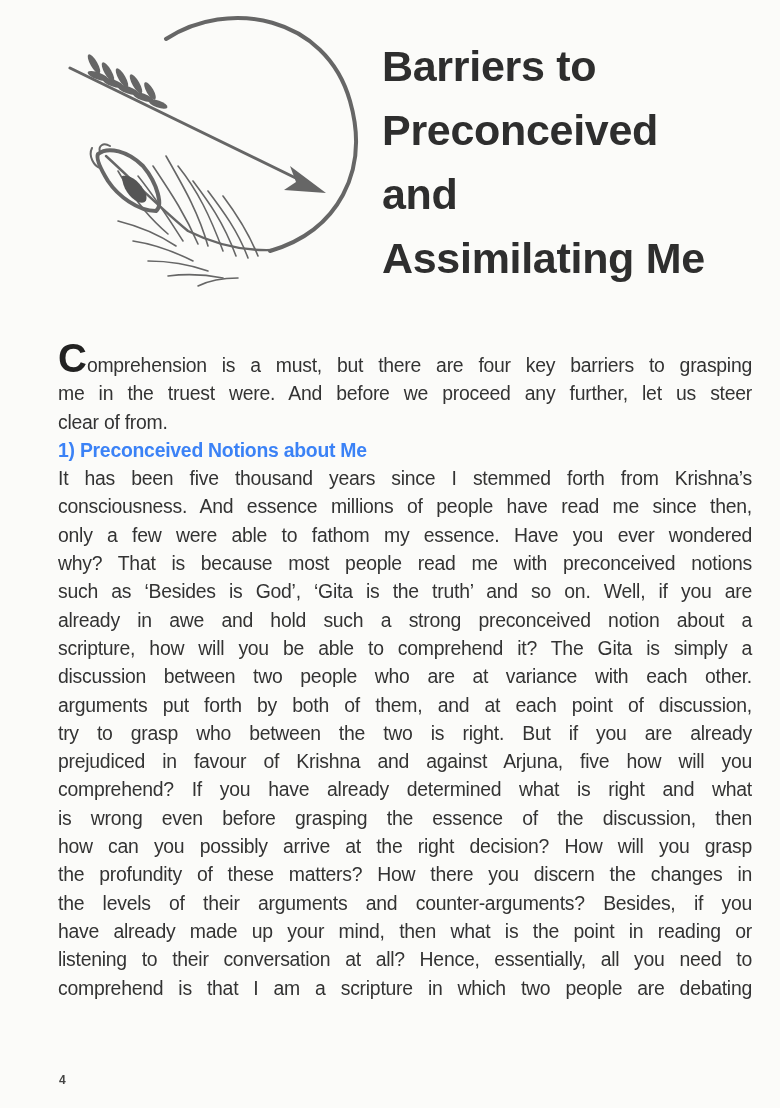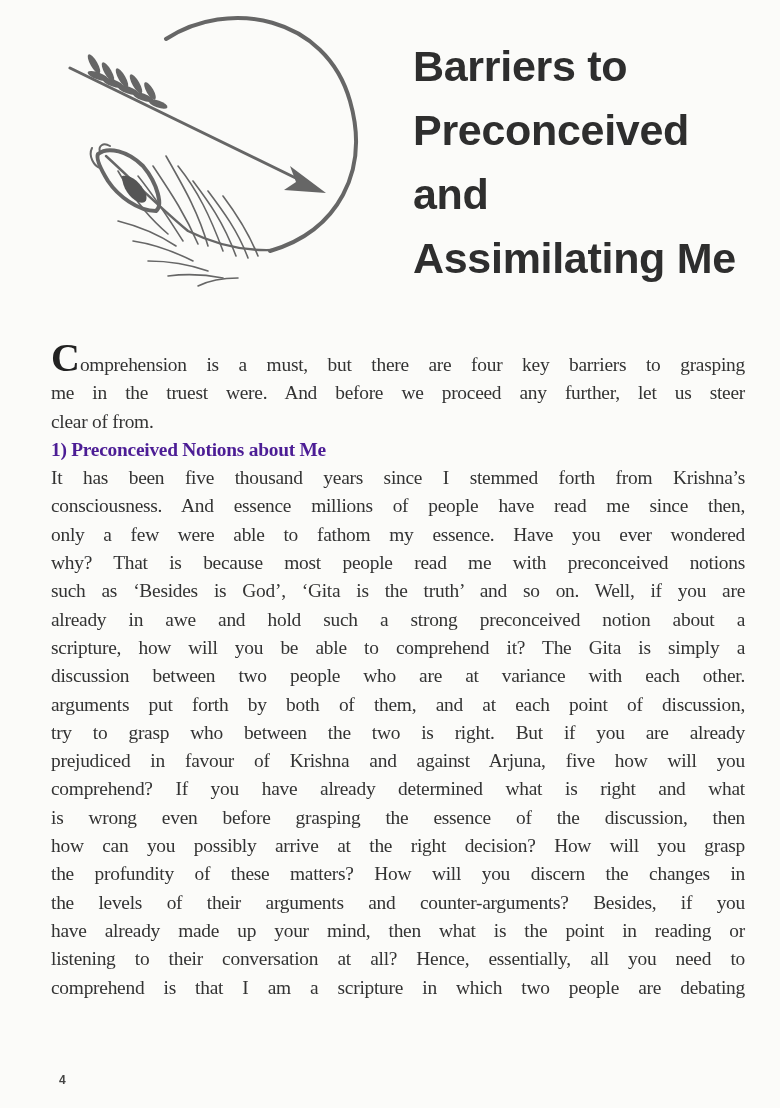--- a/index.html
+++ b/index.html
@@ -11,33 +11,33 @@
       color: #2b2b2b;
     }
     .page { position: absolute; left: 0; top: 0; width: 780px; height: 1108px; }
     .emblem { position: absolute; left: 58px; top: 6px; width: 310px; height: 290px; }
     .title {
       position: absolute; left: 382px; top: 34px; width: 390px;
       font-family: "Liberation Sans", sans-serif;
       font-weight: bold; font-size: 43px; line-height: 64px;
       color: #2e2e2e; letter-spacing: -0.3px;
     }
-    .title div { white-space: nowrap; margin-left: 31px; }
+    .title div { white-space: nowrap; }
     .body {
-      position: absolute; left: 51px; top: 344px; width: 694px;
-      font-family: Liberation Serif, serif;
+      position: absolute; left: 58px; top: 344px; width: 694px;
+      font-family: Liberation Sans, sans-serif;
       font-size: 19.4px; line-height: 28.3px; color: #333;
       text-align: justify;
       letter-spacing: -0.25px;
     }
     .dropcap {
       font-weight: bold; font-size: 40px; line-height: 28px;
       color: #222; letter-spacing: 0;
     }
-    .heading { font-weight: bold; color: #4c1d95; }
+    .heading { font-weight: bold; color: #3b82f6; }
     .line { display: block; text-align: justify; text-align-last: justify; white-space: nowrap; }
     .line.last { text-align-last: left; }
     .page-number {
       position: absolute; left: 59px; top: 1073px;
       font-size: 12px; font-weight: bold; color: #444;
     }
   </style>
 </head>
 <body>
 
@@ -109,21 +109,21 @@
     <span class="line">such as ‘Besides is God’, ‘Gita is the truth’ and so on. Well, if you are</span>
     <span class="line">already in awe and hold such a strong preconceived notion about a</span>
     <span class="line">scripture, how will you be able to comprehend it? The Gita is simply a</span>
     <span class="line">discussion between two people who are at variance with each other.</span>
     <span class="line">arguments put forth by both of them, and at each point of discussion,</span>
     <span class="line">try to grasp who between the two is right. But if you are already</span>
     <span class="line">prejudiced in favour of Krishna and against Arjuna, five how will you</span>
     <span class="line">comprehend? If you have already determined what is right and what</span>
     <span class="line">is wrong even before grasping the essence of the discussion, then</span>
     <span class="line">how can you possibly arrive at the right decision? How will you grasp</span>
-    <span class="line">the profundity of these matters? How will you discern the changes in</span>
+    <span class="line">the profundity of these matters? How there you discern the changes in</span>
     <span class="line">the levels of their arguments and counter-arguments? Besides, if you</span>
     <span class="line">have already made up your mind, then what is the point in reading or</span>
     <span class="line">listening to their conversation at all? Hence, essentially, all you need to</span>
     <span class="line">comprehend is that I am a scripture in which two people are debating</span>
   </div>
 
   <div class="page-number">4</div>
 </div>
 
 </body></html>

